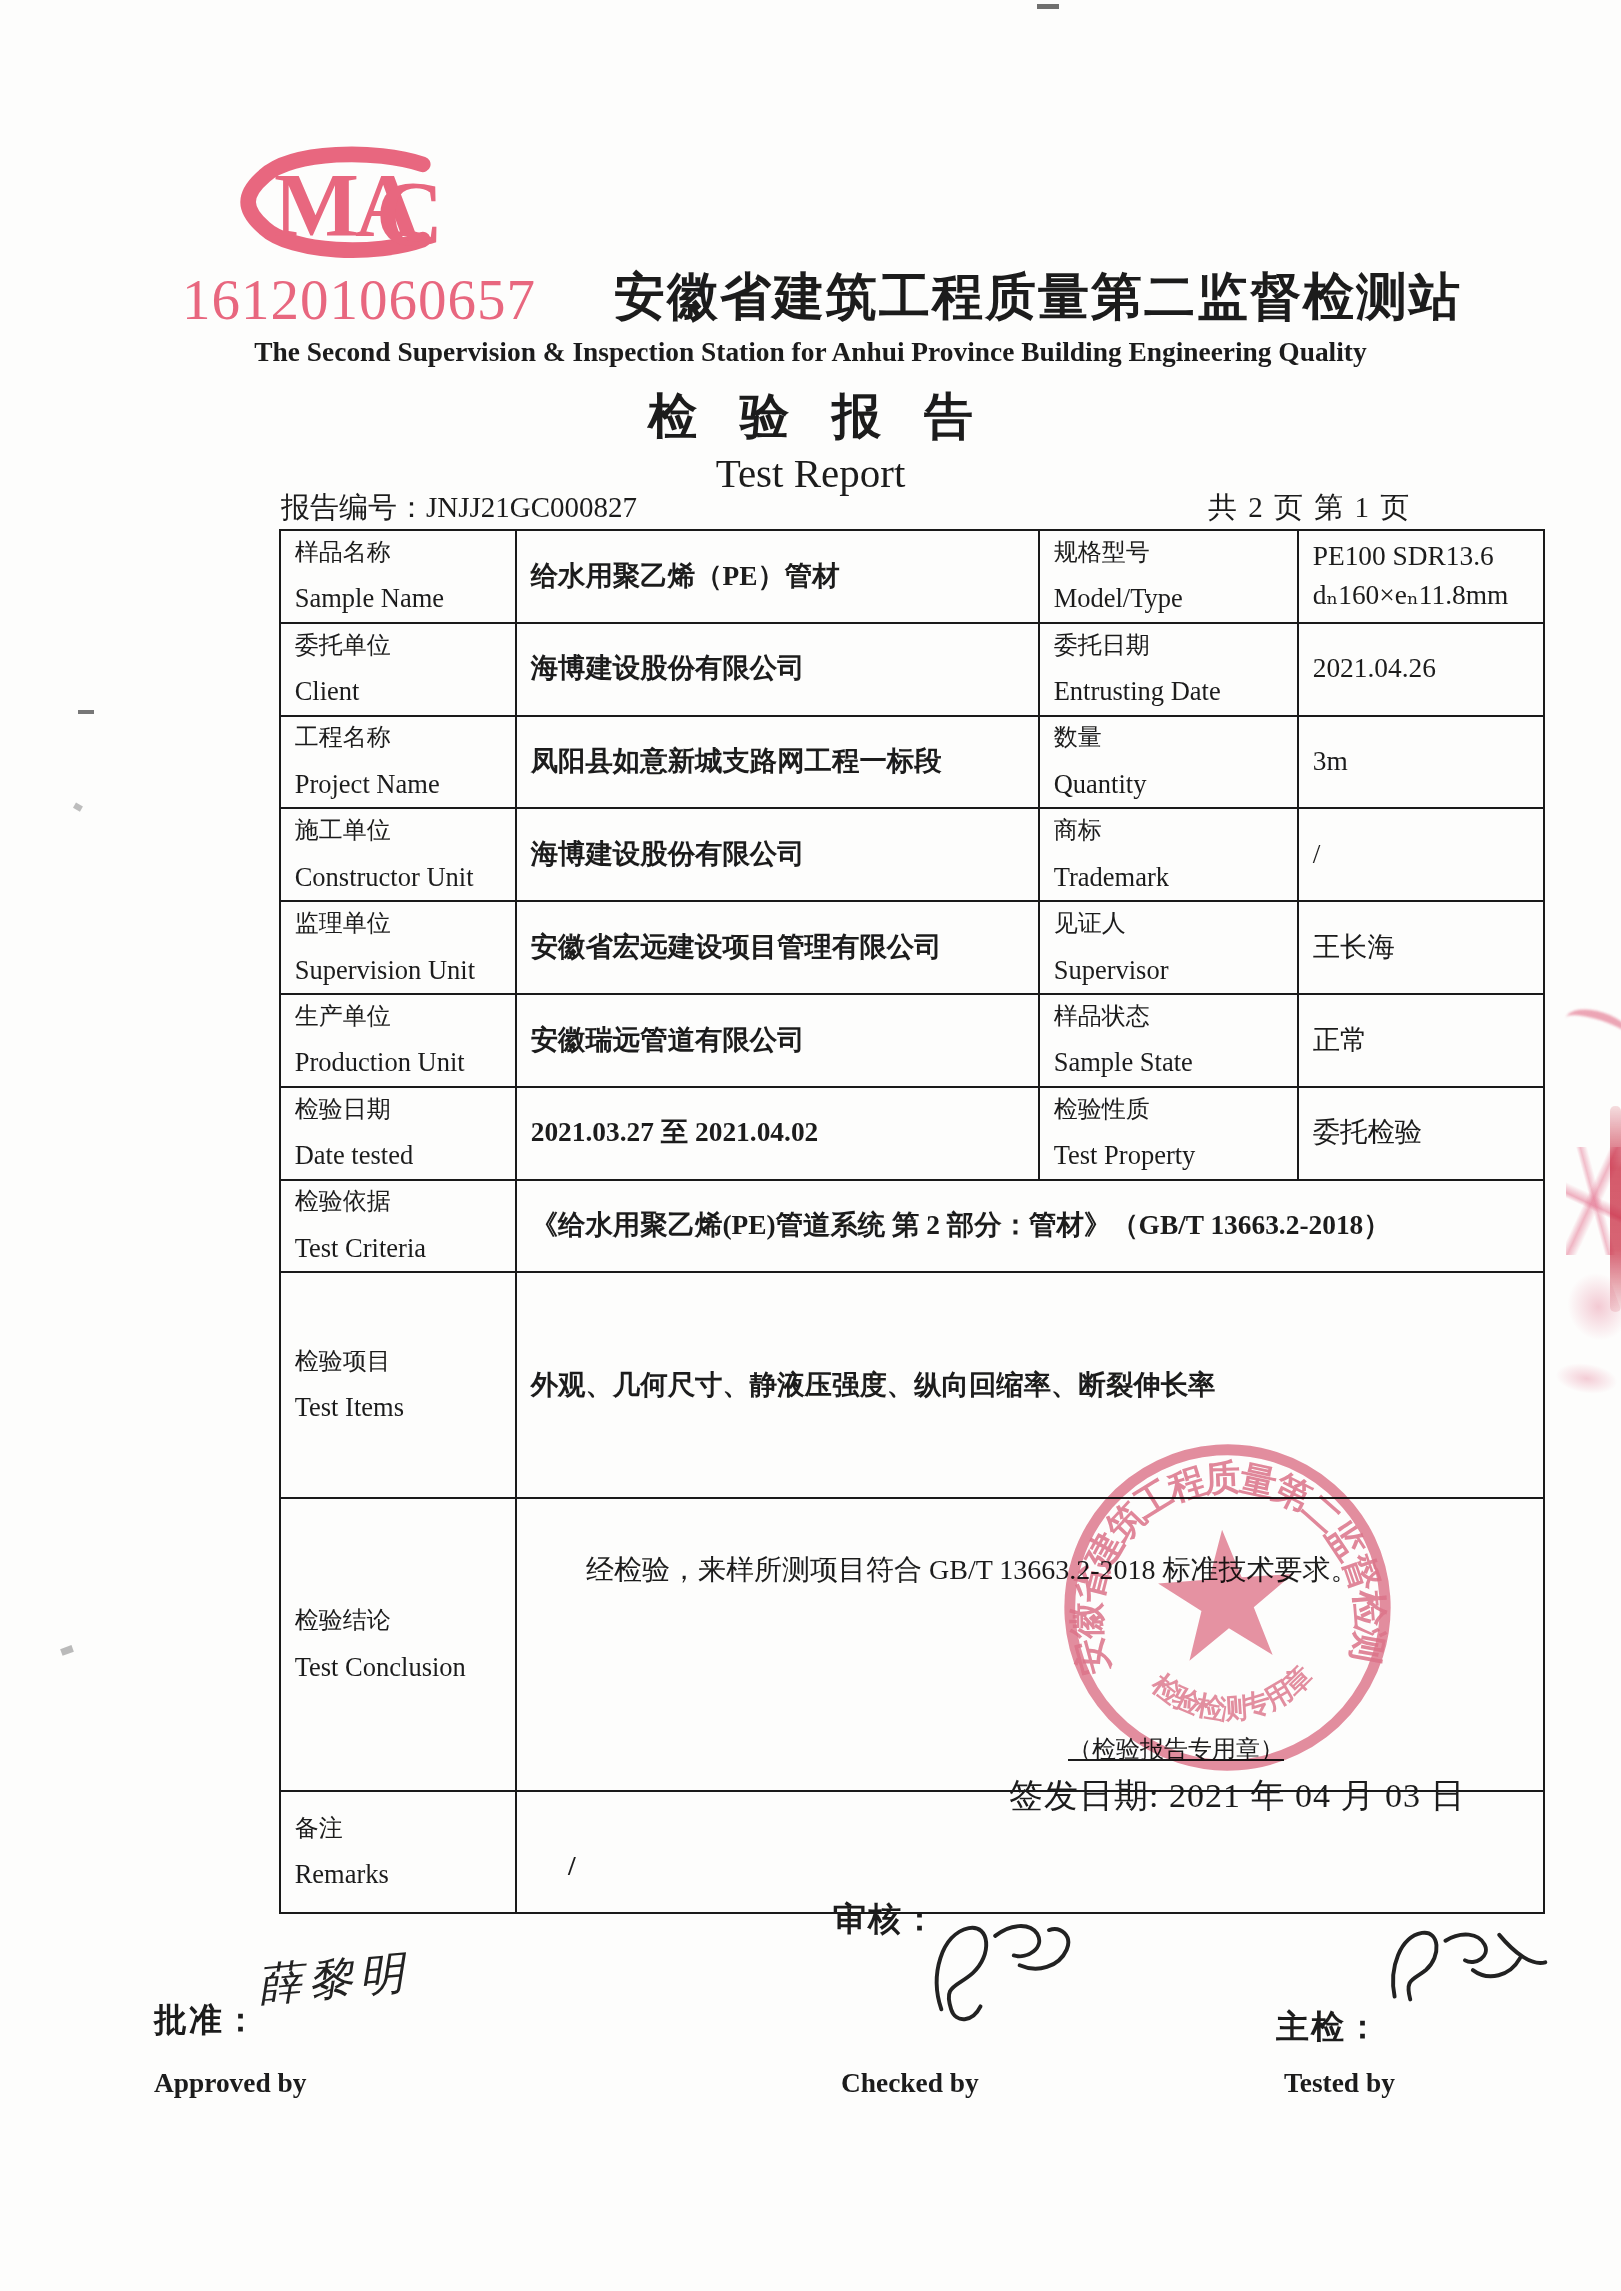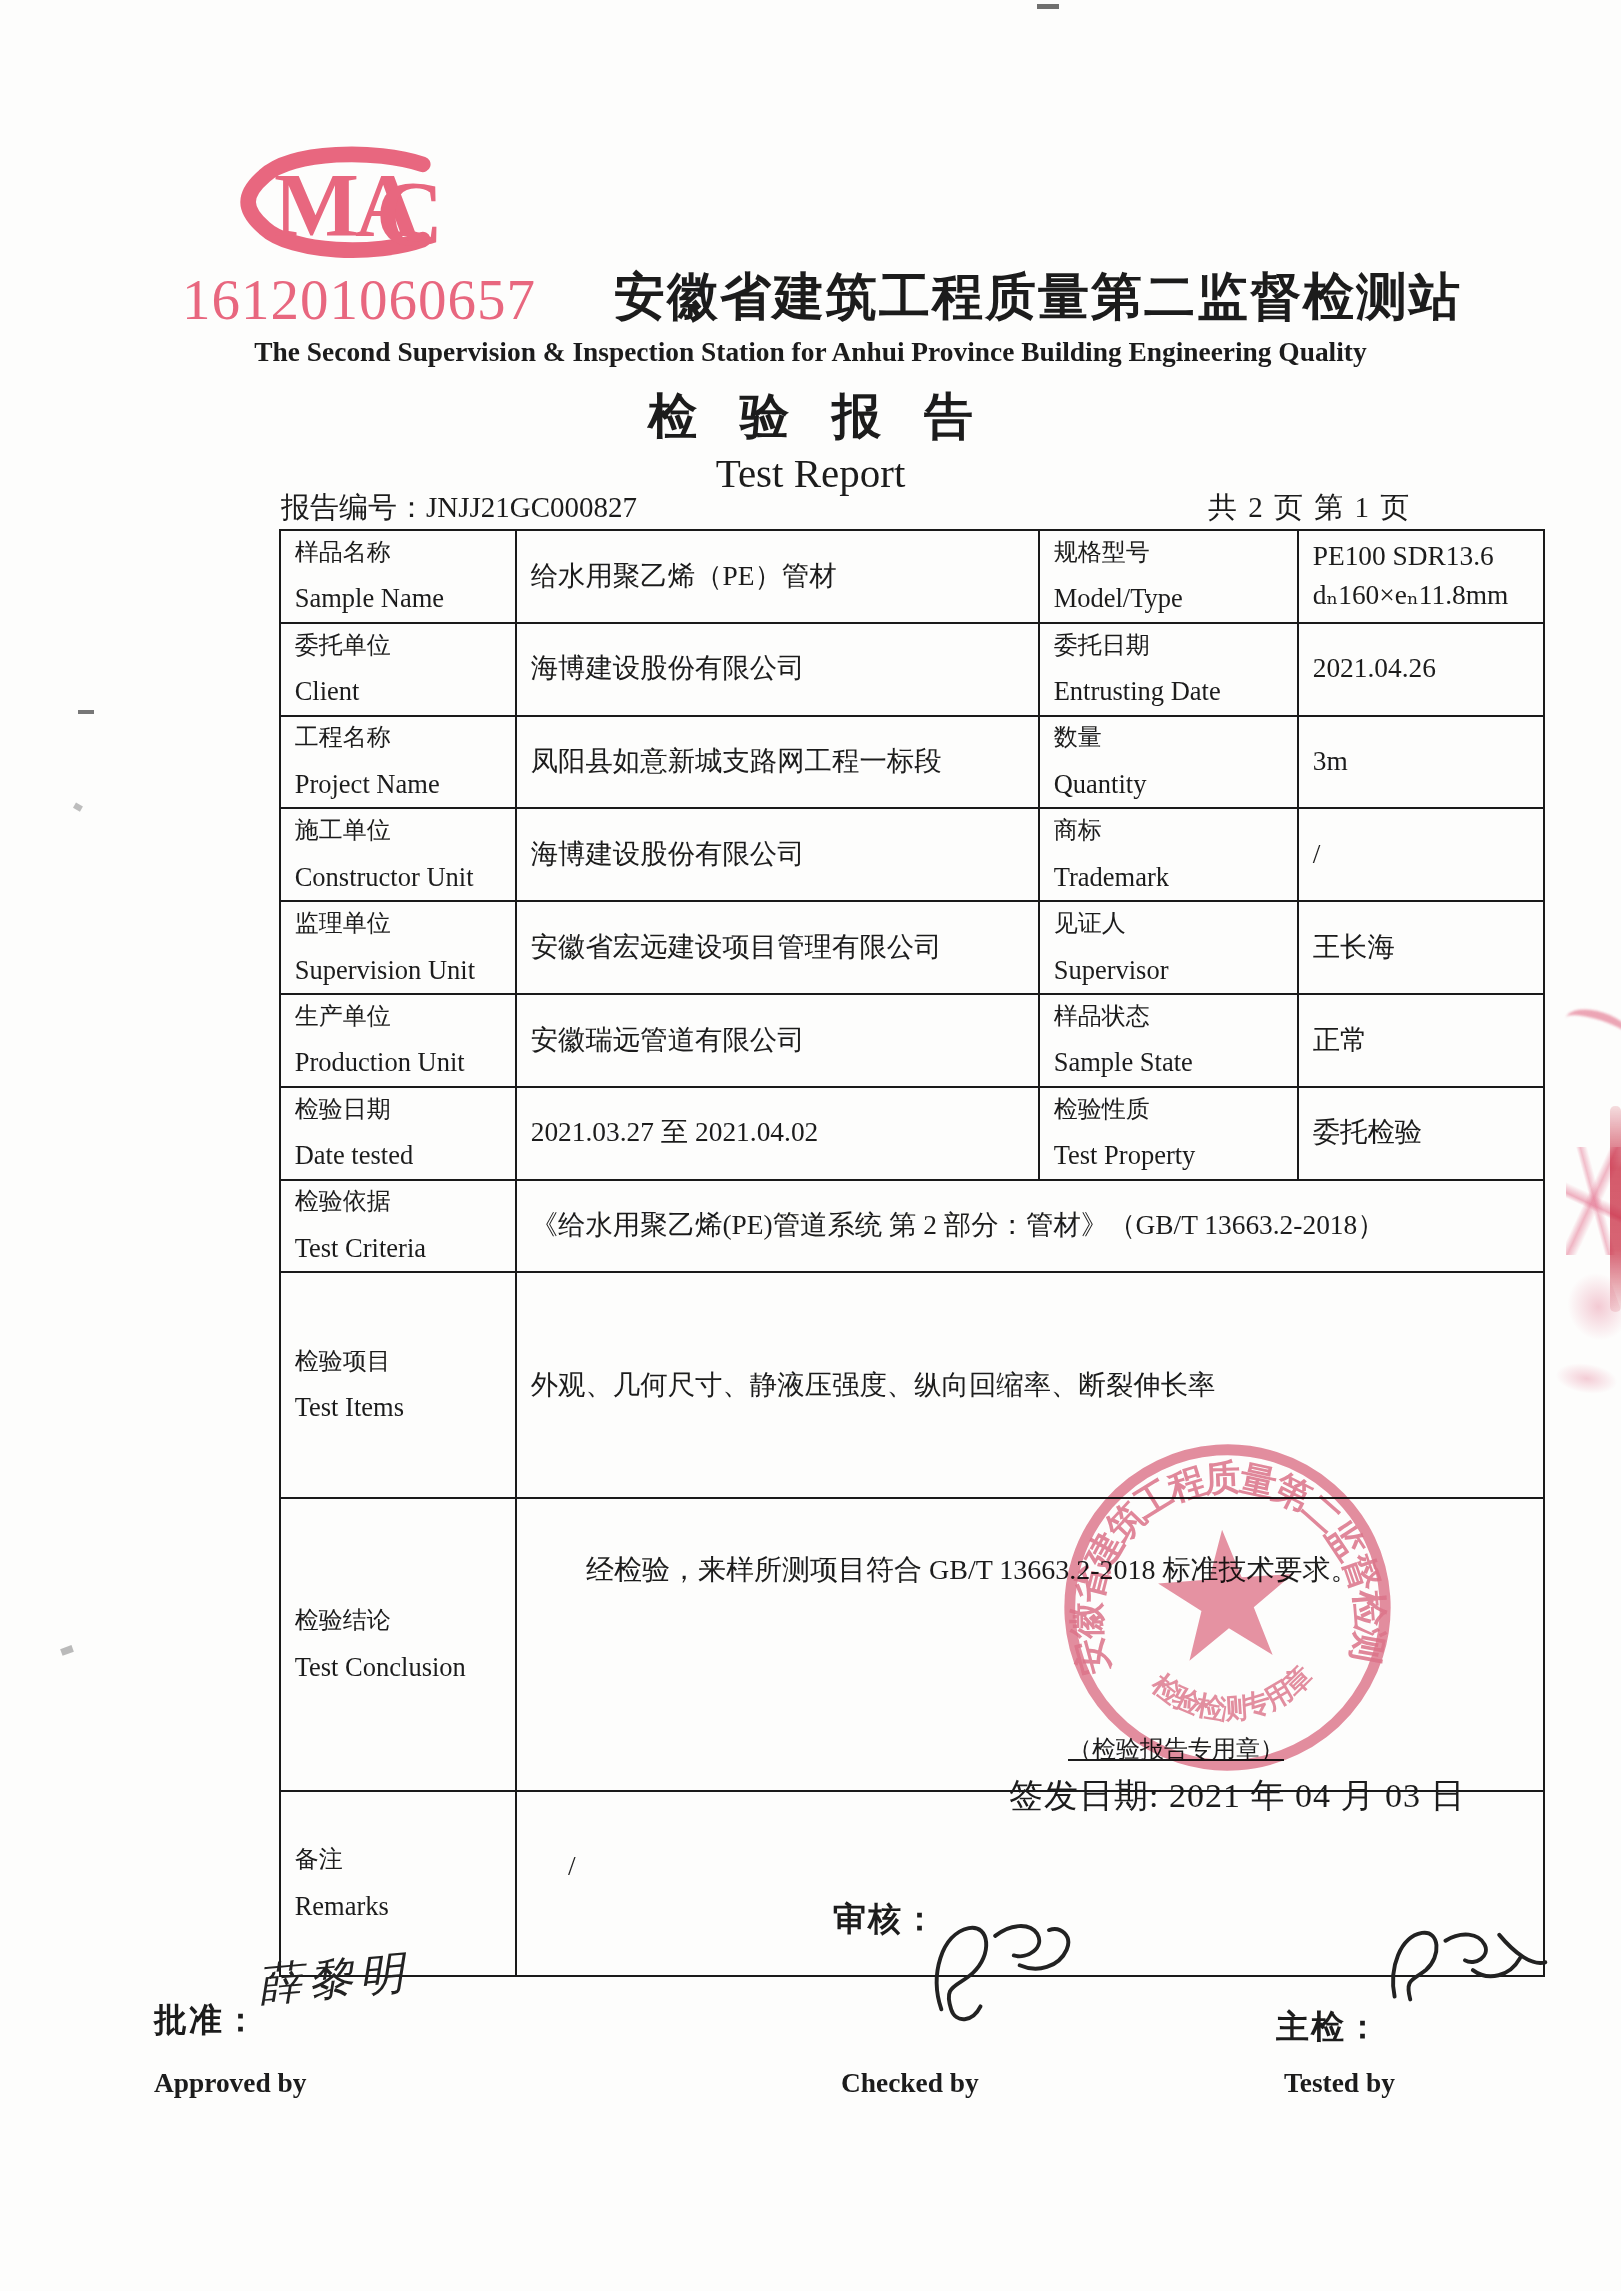--- a/index.html
+++ b/index.html
@@ -47,21 +47,21 @@
   }
   table.report td {
     border:2px solid #1a1a1a;
     vertical-align:middle;
     padding:3.9px 9.8px 3.9px 13.7px;
     line-height:1.45;
   }
   table.report { border:2.9px solid #111; }
   td.lab .cn { display:block; font-size:24px; margin-bottom:9.8px; }
   td.lab .en { display:block; font-size:26.5px; }
-  td.val { padding-left:33px; }
+  td.val { padding-left:33px;font-weight:bold; }
   td.val4 { padding-left:17.6px; }
   tr.thickb td { border-bottom-width:2.9px; }
   .two-line span { display:block; }
   .concl-cell { position:relative; vertical-align:top !important; }
   .concl-text { position:absolute; left:69px; top:51px; width:882px; font-size:28px; }
   .seal-note { position:absolute; left:551px; top:233px; font-size:24px;text-decoration:underline; }
   .issue-date { position:absolute; left:492px; top:272px; font-size:34px; letter-spacing:1px; }
 
   
   .stamp-svg {
@@ -256,21 +256,21 @@
           <span class="cn">检验结论</span>
           <span class="en">Test Conclusion</span>
         </td>
     <td class="concl-cell" colspan="3">
       <div class="concl-text">经检验，来样所测项目符合 GB/T 13663.2-2018 标准技术要求。</div>
       <div class="seal-note">（检验报告专用章）</div>
       <div class="issue-date">签发日期: 2021 年 04 月 03 日</div>
     </td>
   </tr>
 
-  <tr style="height:185px">
+  <tr style="height:122px">
     <td class="lab">
           <span class="cn">备注</span>
           <span class="en">Remarks</span>
         </td>
     <td class="val" colspan="3" style="padding-left:51px; vertical-align:top; padding-top:55px;">/</td>
   </tr>
 </tbody>
   </table>
 
 <svg class="stamp-svg" viewBox="0 0 350 350">

